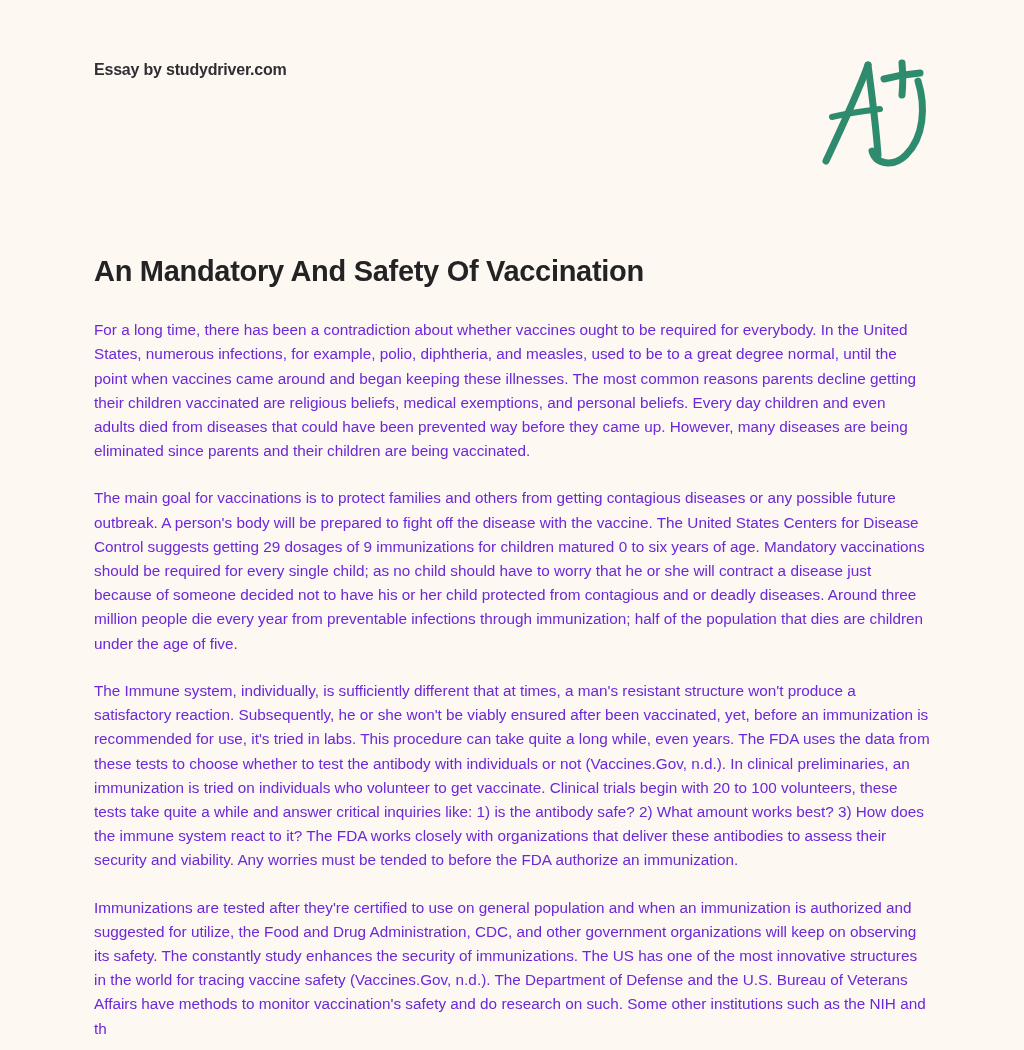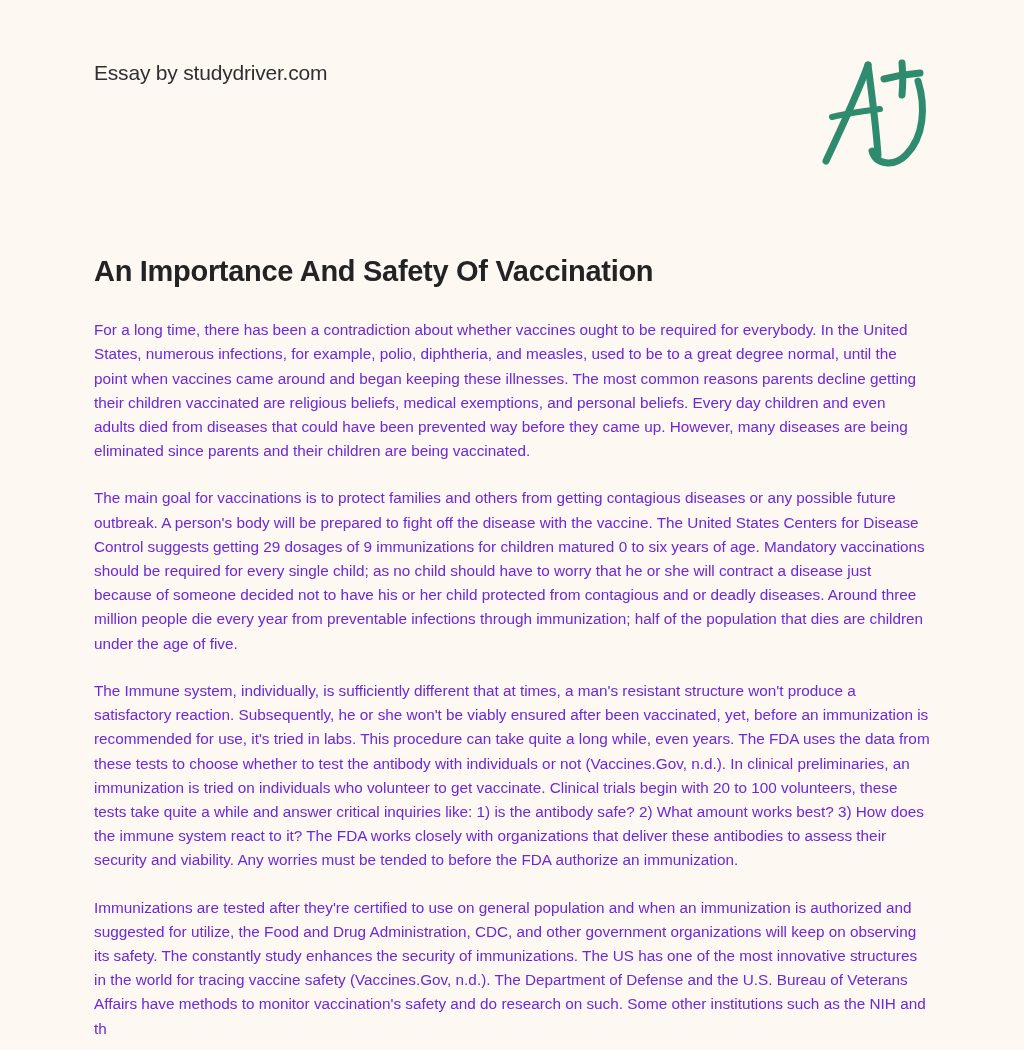--- a/index.html
+++ b/index.html
@@ -24,22 +24,22 @@
   }
 
   
   .header {
     position: relative;
     padding-top: 60px;
     min-height: 120px;
   }
 
   .byline {
-    font-size: 21px;
-    font-weight: normal;
+    font-size: 16px;
+    font-weight: bold;
     color: #2f2f33;
     letter-spacing: -0.2px;
     line-height: 1.2;
     margin: 0;
   }
 
   .source-line {
     margin-top: 21px;
     font-size: 15px;
     line-height: 24px;
@@ -125,21 +125,21 @@
 
           <path d="M84 8 C 85 20, 85 30, 84 40" stroke-width="7"></path>
 
           <path d="M100 26 C 108 52, 106 82, 88 100 C 76 112, 58 110, 54 96" stroke-width="7"></path>
         </g>
       </svg>
     </div>
 
   </div>
 
-  <h1 class="doc-title">An Importance And Safety Of Vaccination</h1>
+  <h1 class="doc-title">An Mandatory And Safety Of Vaccination</h1>
 
   <div class="article">
     <p>For a long time, there has been a contradiction about whether vaccines ought to be required for everybody. In the United States, numerous infections, for example, polio, diphtheria, and measles, used to be to a great degree normal, until the point when vaccines came around and began keeping these illnesses. The most common reasons parents decline getting their children vaccinated are religious beliefs, medical exemptions, and personal beliefs. Every day children and even adults died from diseases that could have been prevented way before they came up. However, many diseases are being eliminated since parents and their children are being vaccinated.</p>
     <p>The main goal for vaccinations is to protect families and others from getting contagious diseases or any possible future outbreak. A person's body will be prepared to fight off the disease with the vaccine. The United States Centers for Disease Control suggests getting 29 dosages of 9 immunizations for children matured 0 to six years of age. Mandatory vaccinations should be required for every single child; as no child should have to worry that he or she will contract a disease just because of someone decided not to have his or her child protected from contagious and or deadly diseases. Around three million people die every year from preventable infections through immunization; half of the population that dies are children under the age of five.</p>
     <p>The Immune system, individually, is sufficiently different that at times, a man's resistant structure won't produce a satisfactory reaction. Subsequently, he or she won't be viably ensured after been vaccinated, yet, before an immunization is recommended for use, it's tried in labs. This procedure can take quite a long while, even years. The FDA uses the data from these tests to choose whether to test the antibody with individuals or not (Vaccines.Gov, n.d.). In clinical preliminaries, an immunization is tried on individuals who volunteer to get vaccinate. Clinical trials begin with 20 to 100 volunteers, these tests take quite a while and answer critical inquiries like: 1) is the antibody safe? 2) What amount works best? 3) How does the immune system react to it? The FDA works closely with organizations that deliver these antibodies to assess their security and viability. Any worries must be tended to before the FDA authorize an immunization.</p>
     <p>Immunizations are tested after they're certified to use on general population and when an immunization is authorized and suggested for utilize, the Food and Drug Administration, CDC, and other government organizations will keep on observing its safety. The constantly study enhances the security of immunizations. The US has one of the most innovative structures in the world for tracing vaccine safety (Vaccines.Gov, n.d.). The Department of Defense and the U.S. Bureau of Veterans Affairs have methods to monitor vaccination's safety and do research on such. Some other institutions such as the NIH and th</p>
   </div>
 
 </div>
 

